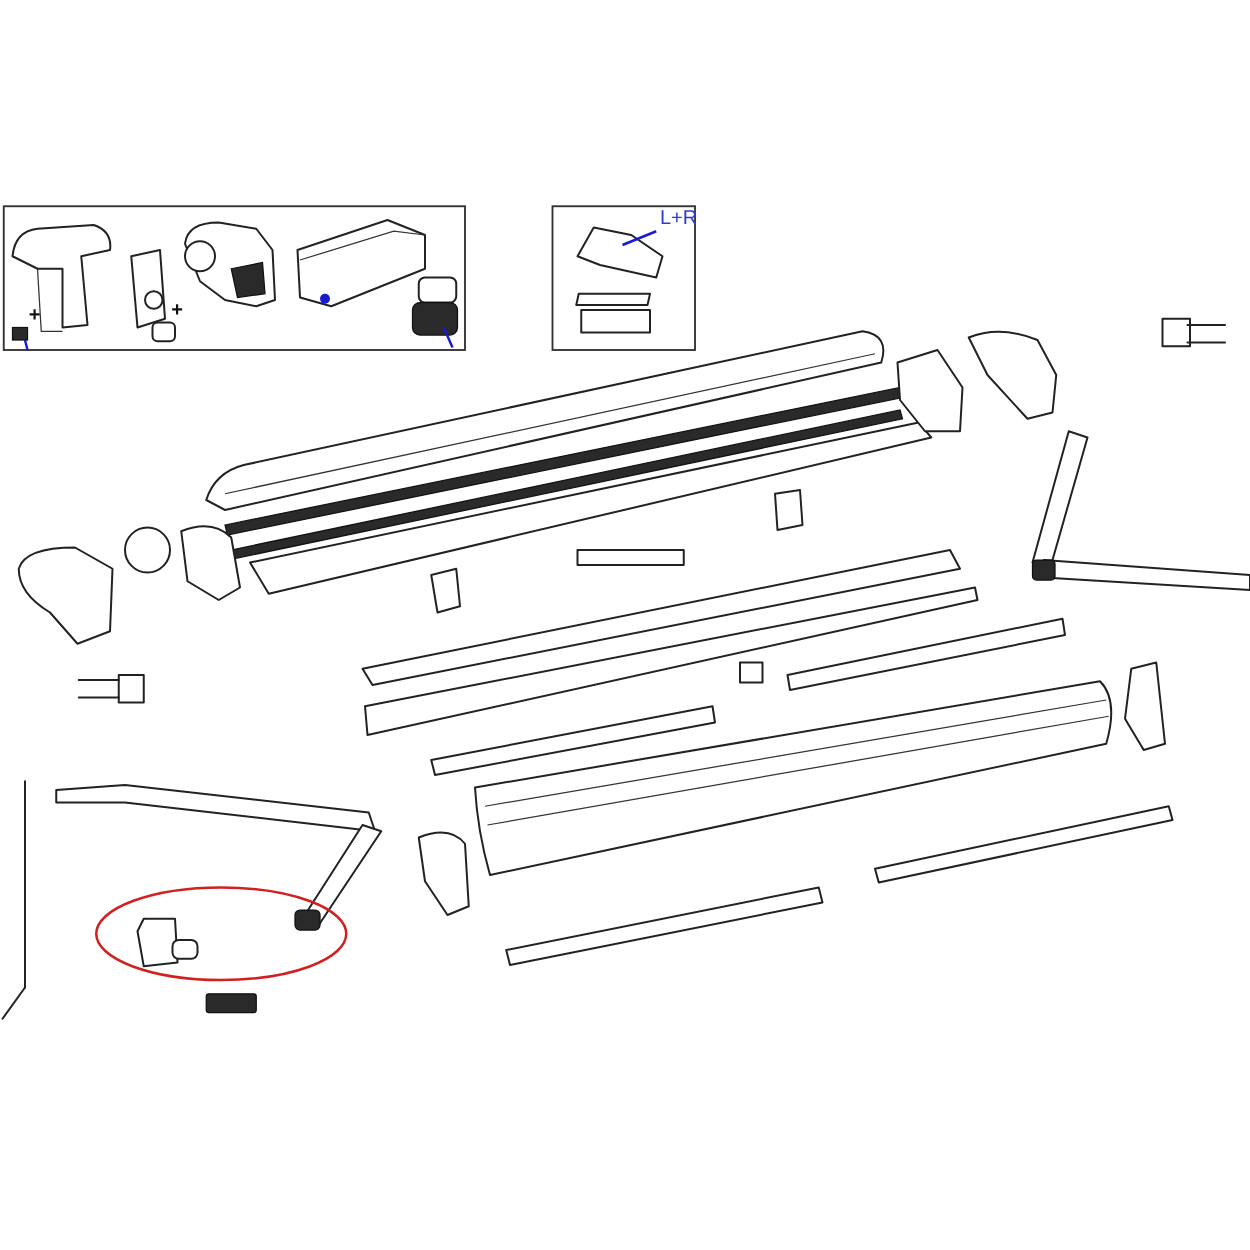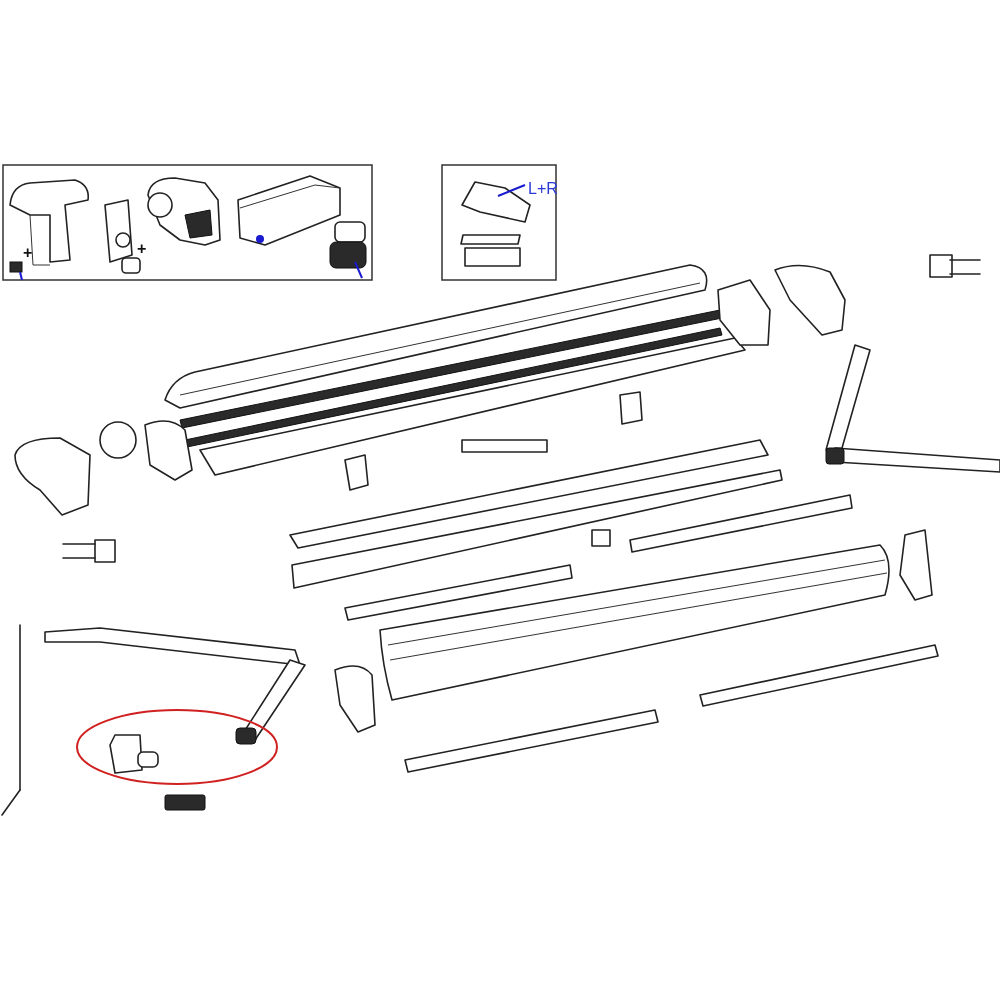--- a/index.html
+++ b/index.html
@@ -108,15 +108,15 @@
   <path class="fillw" d="M335,670 Q360,660 372,675 L375,725 L358,732 L340,705 Z"></path>
   <path class="fillw" d="M905,535 L925,530 L932,595 L915,600 L900,575 Z"></path>
 
   <ellipse cx="177" cy="747" rx="100" ry="37" fill="none" stroke="#d02020" stroke-width="2"></ellipse>
 
   <path class="fillw" d="M110,745 L115,735 L140,735 L142,770 L115,773 Z"></path>
   <rect class="fillw" x="138" y="752" width="20" height="15" rx="5"></rect>
   <rect class="dark" x="165" y="795" width="40" height="15" rx="2"></rect>
 </svg>
 
-<div class="label" style="left:528px;top:180px;text-align:right;">L+R</div>
+<div class="label" style="left:528px;top:166px;text-align:right;">L+R</div>
 <div class="plus" style="left:23px;top:244px;">+</div>
 <div class="plus" style="left:137px;top:240px;">+</div>
 
 </body></html>

